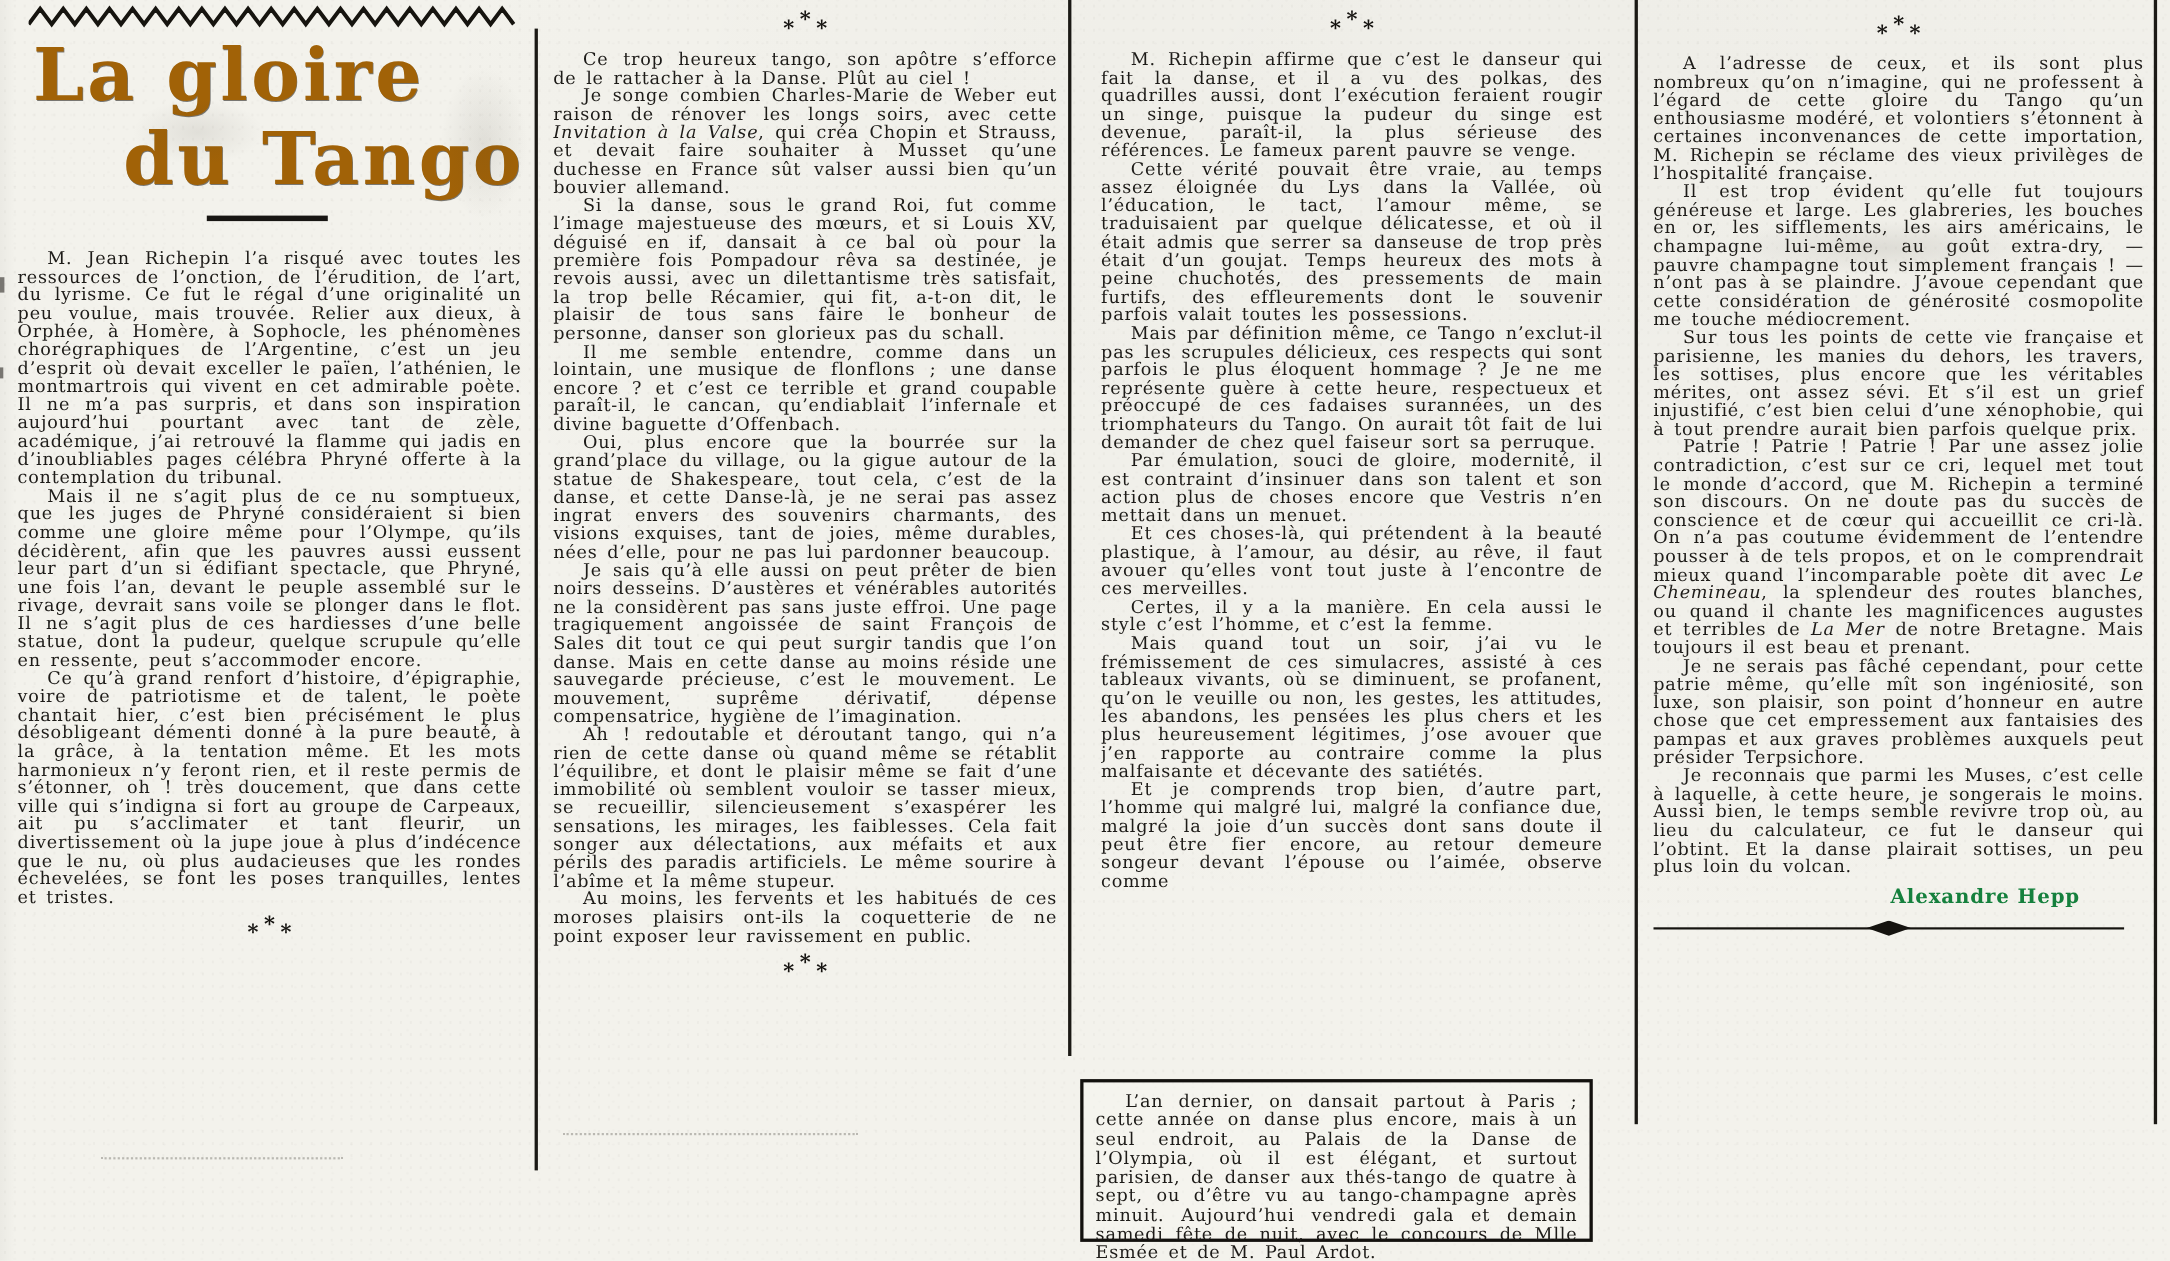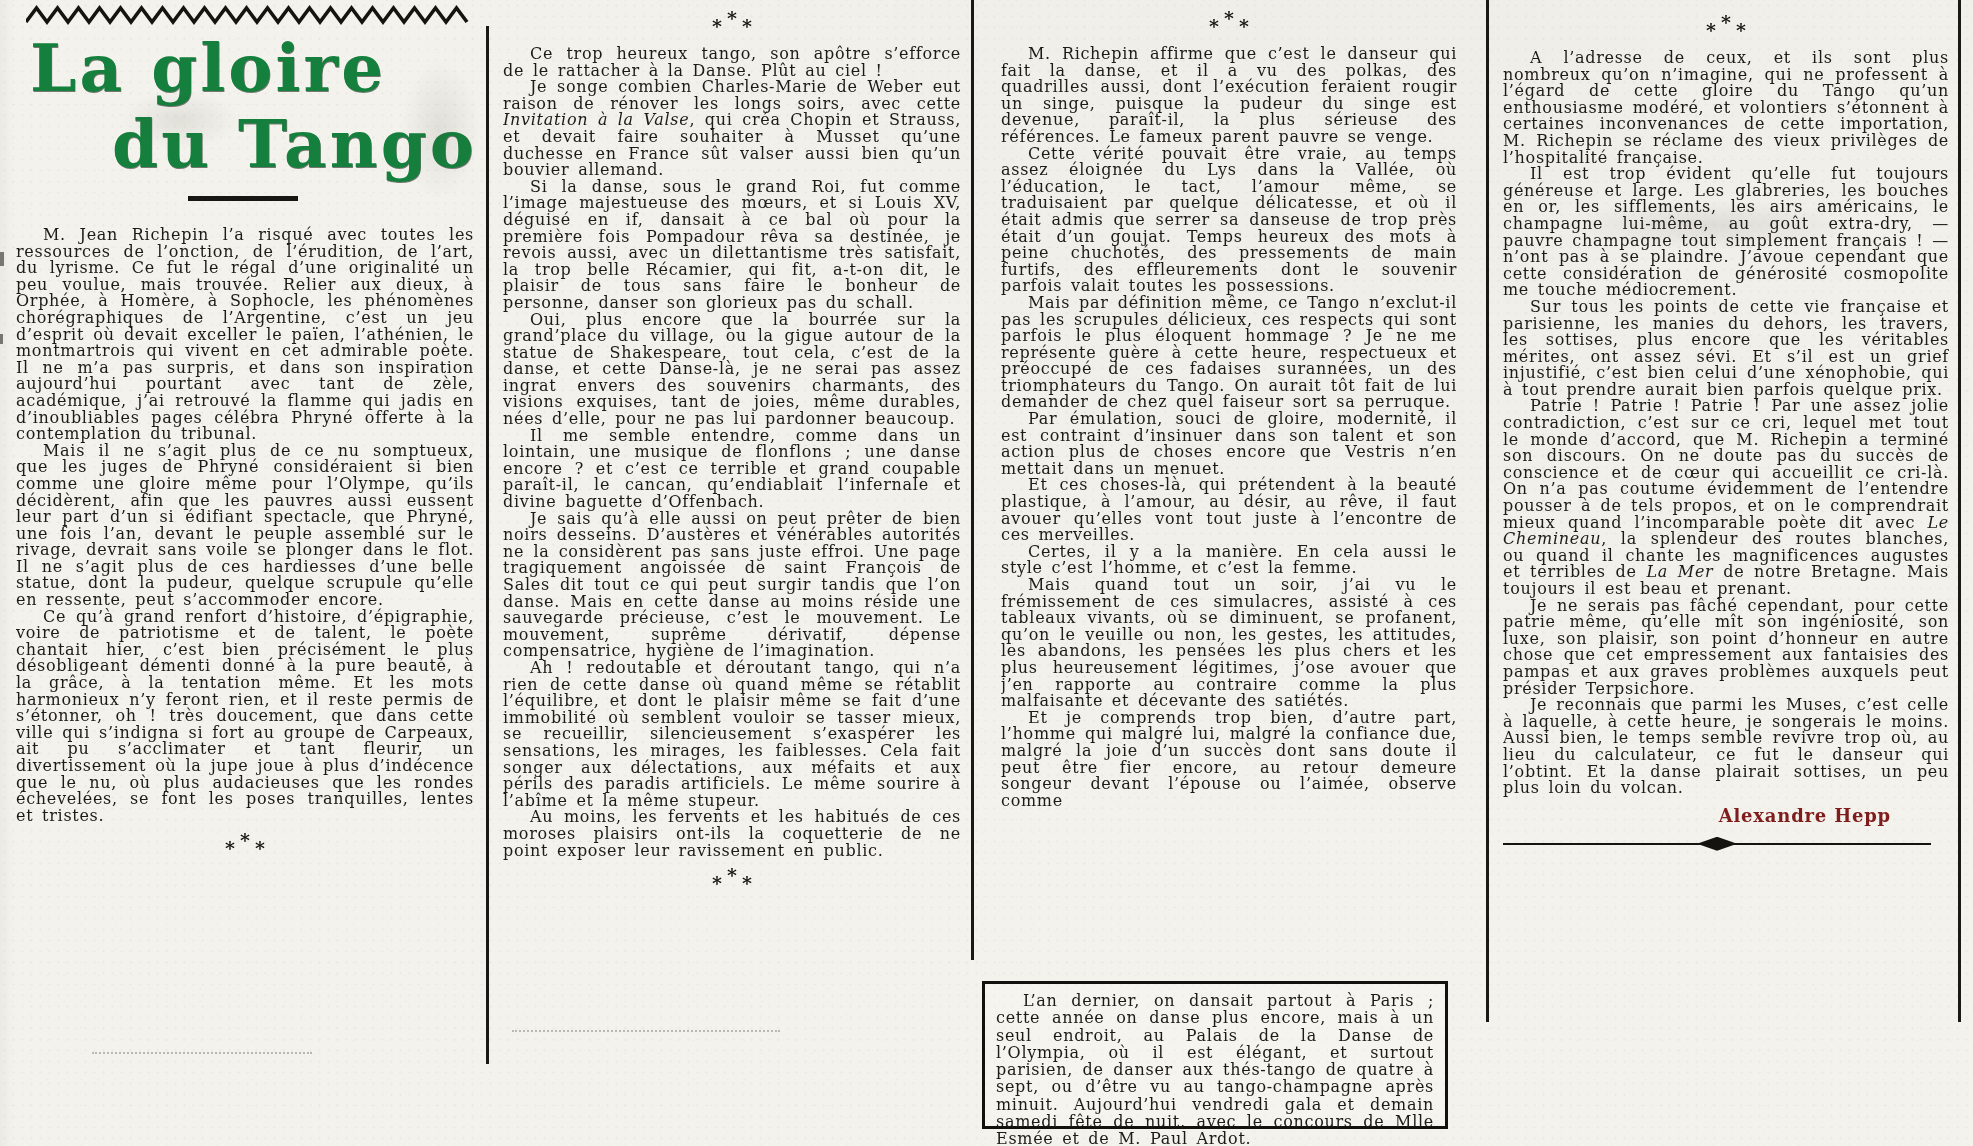--- a/index.html
+++ b/index.html
@@ -22,21 +22,21 @@
     font-size:16px;line-height:16.6px;
     letter-spacing:0.7px;word-spacing:3px;
     hyphens:auto;-webkit-hyphens:auto;overflow-wrap:break-word;
   }
   .para.noindent{text-indent:0;}
   .para i{font-style:italic;}
   
   .masthead{padding-top:12px;}
   .title-line{
     font-weight:bold;font-size:66px;line-height:76px;
-    letter-spacing:3px;color:#15803d;white-space:nowrap;
+    letter-spacing:3px;color:#a16207;white-space:nowrap;
     text-shadow:0.6px 0.8px 0 rgba(20,18,14,0.55);
   }
   .title-line.l1{margin-left:14px;}
   .title-line.l2{margin-left:96px;}
   .title-rule{width:110px;height:5px;background:#181613;margin:14px 0 0 172px;}
   .masthead-gap{height:26px;}
   
   .asterism{height:30px;margin:8px 0 6px 0;text-align:center;
     font-weight:bold;font-size:19px;color:#14120f;position:relative;}
   .asterism .star-top{display:block;line-height:12px;position:relative;top:2px;}
@@ -49,21 +49,21 @@
   
   .announce-box{
     position:absolute;left:982px;top:981px;width:438px;height:124px;
     border:3.5px solid #13110e;padding:8px 11px 10px 11px;
     background:rgba(250,249,244,0.35);
   }
   .announce-box .para{font-size:16px;line-height:17.3px;}
   
   .signature{
     text-align:right;padding-right:58px;margin-top:8px;
-    font-weight:bold;font-size:18px;letter-spacing:0.8px;color:#7f1d1d;
+    font-weight:bold;font-size:18px;letter-spacing:0.8px;color:#15803d;
   }
   .end-divider{position:relative;height:16px;margin-top:10px;width:96%;}
   .end-divider .line{position:absolute;left:0;right:0;top:7px;height:2.4px;background:#15130f;}
   .end-divider .diamond{
     position:absolute;left:50%;top:1px;width:40px;height:14px;margin-left:-20px;
     background:#15130f;
     clip-path:polygon(0 50%, 50% 0, 100% 50%, 50% 100%);
   }
   
   .dotted-ghost{position:absolute;border-top:2px dotted rgba(40,36,28,0.28);}
@@ -103,22 +103,22 @@
 
 <div class="col" style="left:503px;top:2px;width:458px;height:1104px;">
   <div>
       <div class="asterism">
         <span class="star-top">*</span>
         <span class="star-row">**</span>
       </div>
       <p class="para"><span>Ce trop heureux tango, son apôtre s’efforce de le rattacher à la Danse. Plût au ciel !</span></p>
       <p class="para"><span>Je songe combien Charles-Marie de Weber eut raison de rénover les longs soirs, avec cette </span><i>Invitation à la Valse</i><span>, qui créa Chopin et Strauss, et devait faire souhaiter à Musset qu’une duchesse en France sût valser aussi bien qu’un bouvier allemand.</span></p>
       <p class="para"><span>Si la danse, sous le grand Roi, fut comme l’image majestueuse des mœurs, et si Louis XV, déguisé en if, dansait à ce bal où pour la première fois Pompadour rêva sa destinée, je revois aussi, avec un dilettantisme très satisfait, la trop belle Récamier, qui fit, a-t-on dit, le plaisir de tous sans faire le bonheur de personne, danser son glorieux pas du schall.</span></p>
+      <p class="para"><span>Il me semble entendre, comme dans un lointain, une musique de flonflons ; une danse encore ? et c’est ce terrible et grand coupable paraît-il, le cancan, qu’endiablait l’infernale et divine baguette d’Offenbach.</span></p>
       <p class="para"><span>Oui, plus encore que la bourrée sur la grand’place du village, ou la gigue autour de la statue de Shakespeare, tout cela, c’est de la danse, et cette Danse-là, je ne serai pas assez ingrat envers des souvenirs charmants, des visions exquises, tant de joies, même durables, nées d’elle, pour ne pas lui pardonner beaucoup.</span></p>
-      <p class="para"><span>Il me semble entendre, comme dans un lointain, une musique de flonflons ; une danse encore ? et c’est ce terrible et grand coupable paraît-il, le cancan, qu’endiablait l’infernale et divine baguette d’Offenbach.</span></p>
       <p class="para"><span>Je sais qu’à elle aussi on peut prêter de bien noirs desseins. D’austères et vénérables autorités ne la considèrent pas sans juste effroi. Une page tragiquement angoissée de saint François de Sales dit tout ce qui peut surgir tandis que l’on danse. Mais en cette danse au moins réside une sauvegarde précieuse, c’est le mouvement. Le mouvement, suprême dérivatif, dépense compensatrice, hygiène de l’imagination.</span></p>
       <p class="para"><span>Ah ! redoutable et déroutant tango, qui n’a rien de cette danse où quand même se rétablit l’équilibre, et dont le plaisir même se fait d’une immobilité où semblent vouloir se tasser mieux, se recueillir, silencieusement s’exaspérer les sensations, les mirages, les faiblesses. Cela fait songer aux délectations, aux méfaits et aux périls des paradis artificiels. Le même sourire à l’abîme et la même stupeur.</span></p>
       <p class="para"><span>Au moins, les fervents et les habitués de ces moroses plaisirs ont-ils la coquetterie de ne point exposer leur ravissement en public.</span></p>
       <div class="asterism">
         <span class="star-top">*</span>
         <span class="star-row">**</span>
       </div>
     </div>
 </div>
 

